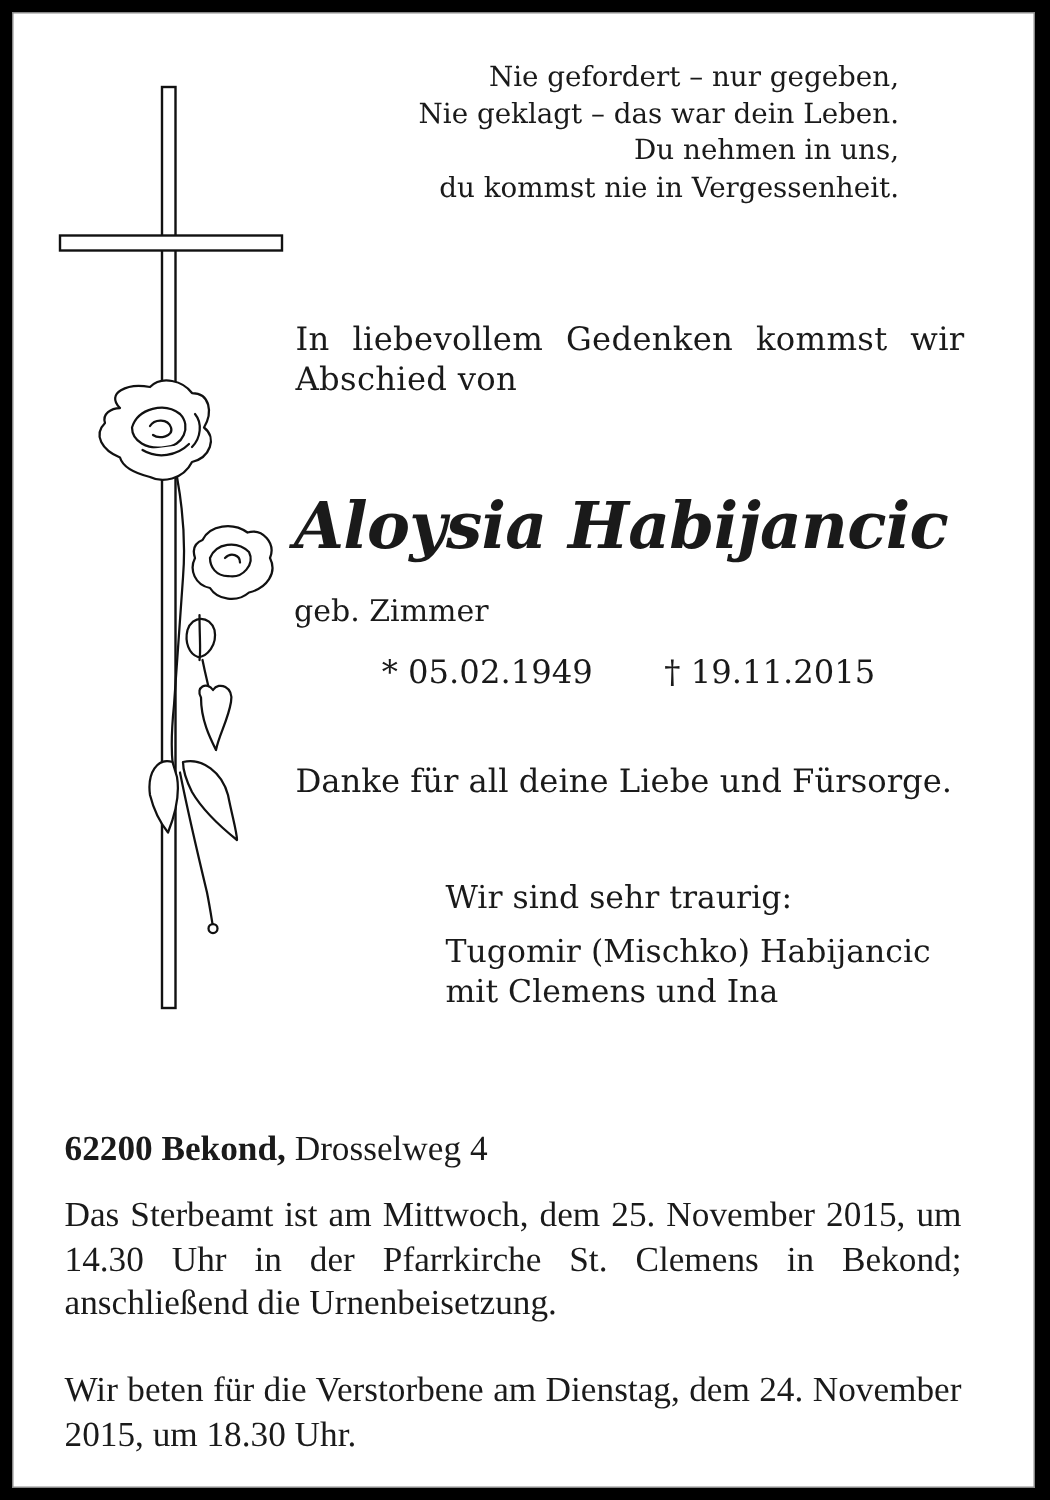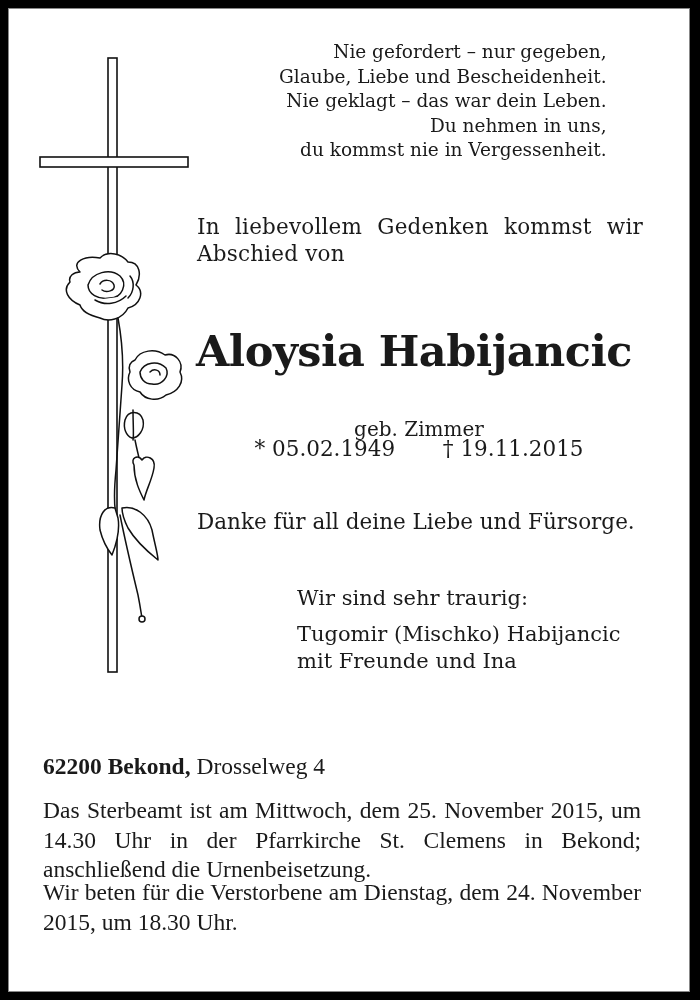--- a/index.html
+++ b/index.html
@@ -17,45 +17,45 @@
     .poem {
       left: 279px; top: 40px; font-size: 18.5px; line-height: 24.5px; white-space: nowrap; text-align: right;
     }
     .poem div { margin: 0; }
     .intro {
       left: 197px; top: 213px; width: 446px; font-size: 21.5px; line-height: 27px;
       text-align: justify; text-align-last: left; letter-spacing: 0.2px;
     }
     .name {
       left: 196px; top: 325px; width: 450px; font-size: 43px; font-weight: bold;
-      line-height: 52px; white-space: nowrap; letter-spacing: -0.5px;
+      line-height: 52px; white-space: nowrap; letter-spacing: -0.5px; font-style: italic;
     }
     .maiden {
-      left: 196px; top: 416px; width: 446px; text-align: center; font-size: 20px; line-height: 26px;
+      left: 196px; top: 394px; width: 446px; text-align: left; font-size: 20px; line-height: 26px;
     }
     .dates {
       left: 196px; top: 435px; width: 446px; text-align: center; font-size: 21.5px; line-height: 28px;
       white-space: nowrap;
     }
     .dates .gap { display: inline-block; width: 34px; }
     .thanks {
       left: 197px; top: 508px; font-size: 21.5px; line-height: 28px; white-space: nowrap; text-align: right;
     }
     .mourners {
       left: 297px; top: 585px; font-size: 21px; line-height: 27px; white-space: nowrap;
     }
     .mourners .head { margin-bottom: 9px; }
     .bottom {
       left: 43px; width: 598px; font-family: "Liberation Serif", "DejaVu Serif", serif;
       font-size: 23.5px; line-height: 29.5px;
     }
     .addr { top: 752px; white-space: nowrap; }
     .addr b { font-weight: bold; }
     .p1 { top: 796px; text-align: justify; text-align-last: left; }
-    .p2 { top: 878px; text-align: justify; text-align-last: left; }
+    .p2 { top: 913px; text-align: justify; text-align-last: left; }
     svg.art { position: absolute; left: 0; top: 0; }
   </style>
 </head>
 <body>
 
 <div class="card"></div>
 
 <svg class="art" width="700" height="1000">
   <g fill="#fff" stroke="#111" stroke-width="1.6">
 
@@ -88,21 +88,20 @@
     <path d="M115,508 C105,505 98,515 100,530 C103,542 108,550 112,555 C116,545 120,530 118,518 Z"></path>
     <path d="M122,508 C135,505 148,515 152,530 C155,545 158,555 158,560 C148,552 135,540 128,528 C124,520 122,514 122,508 Z"></path>
 
     <path d="M120,515 C125,540 132,570 138,595 C140,605 141,612 142,618" fill="none"></path>
     <circle cx="142" cy="619" r="3"></circle>
   </g>
 </svg>
 
 <div class="abs poem">
   <div>Nie gefordert – nur gegeben,</div>
-  <div>Glaube, Liebe und Bescheidenheit.</div>
   <div>Nie geklagt – das war dein Leben.</div>
   <div>Du nehmen in uns,</div>
   <div>du kommst nie in Vergessenheit.</div>
 </div>
 
 <div class="abs intro">In liebevollem Gedenken kommst wir Abschied von</div>
 
 <div class="abs name">Aloysia Habijancic</div>
 
 <div class="abs maiden">geb. Zimmer</div>
@@ -113,21 +112,21 @@
   <span class="gap"></span>
   <span>†</span>
   <span>19.11.2015</span>
 </div>
 
 <div class="abs thanks">Danke für all deine Liebe und Fürsorge.</div>
 
 <div class="abs mourners">
   <div class="head">Wir sind sehr traurig:</div>
   <div>Tugomir (Mischko) Habijancic</div>
-  <div>mit Freunde und Ina</div>
+  <div>mit Clemens und Ina</div>
 </div>
 
 <div class="abs bottom addr">
   <b>62200 Bekond,</b>
   <span>Drosselweg 4</span>
 </div>
 
 <div class="abs bottom p1">Das Sterbeamt ist am Mittwoch, dem 25. November 2015, um 14.30 Uhr in der Pfarrkirche St. Clemens in Bekond; anschließend die Urnenbeisetzung.</div>
 
 <div class="abs bottom p2">Wir beten für die Verstorbene am Dienstag, dem 24. November 2015, um 18.30 Uhr.</div>

